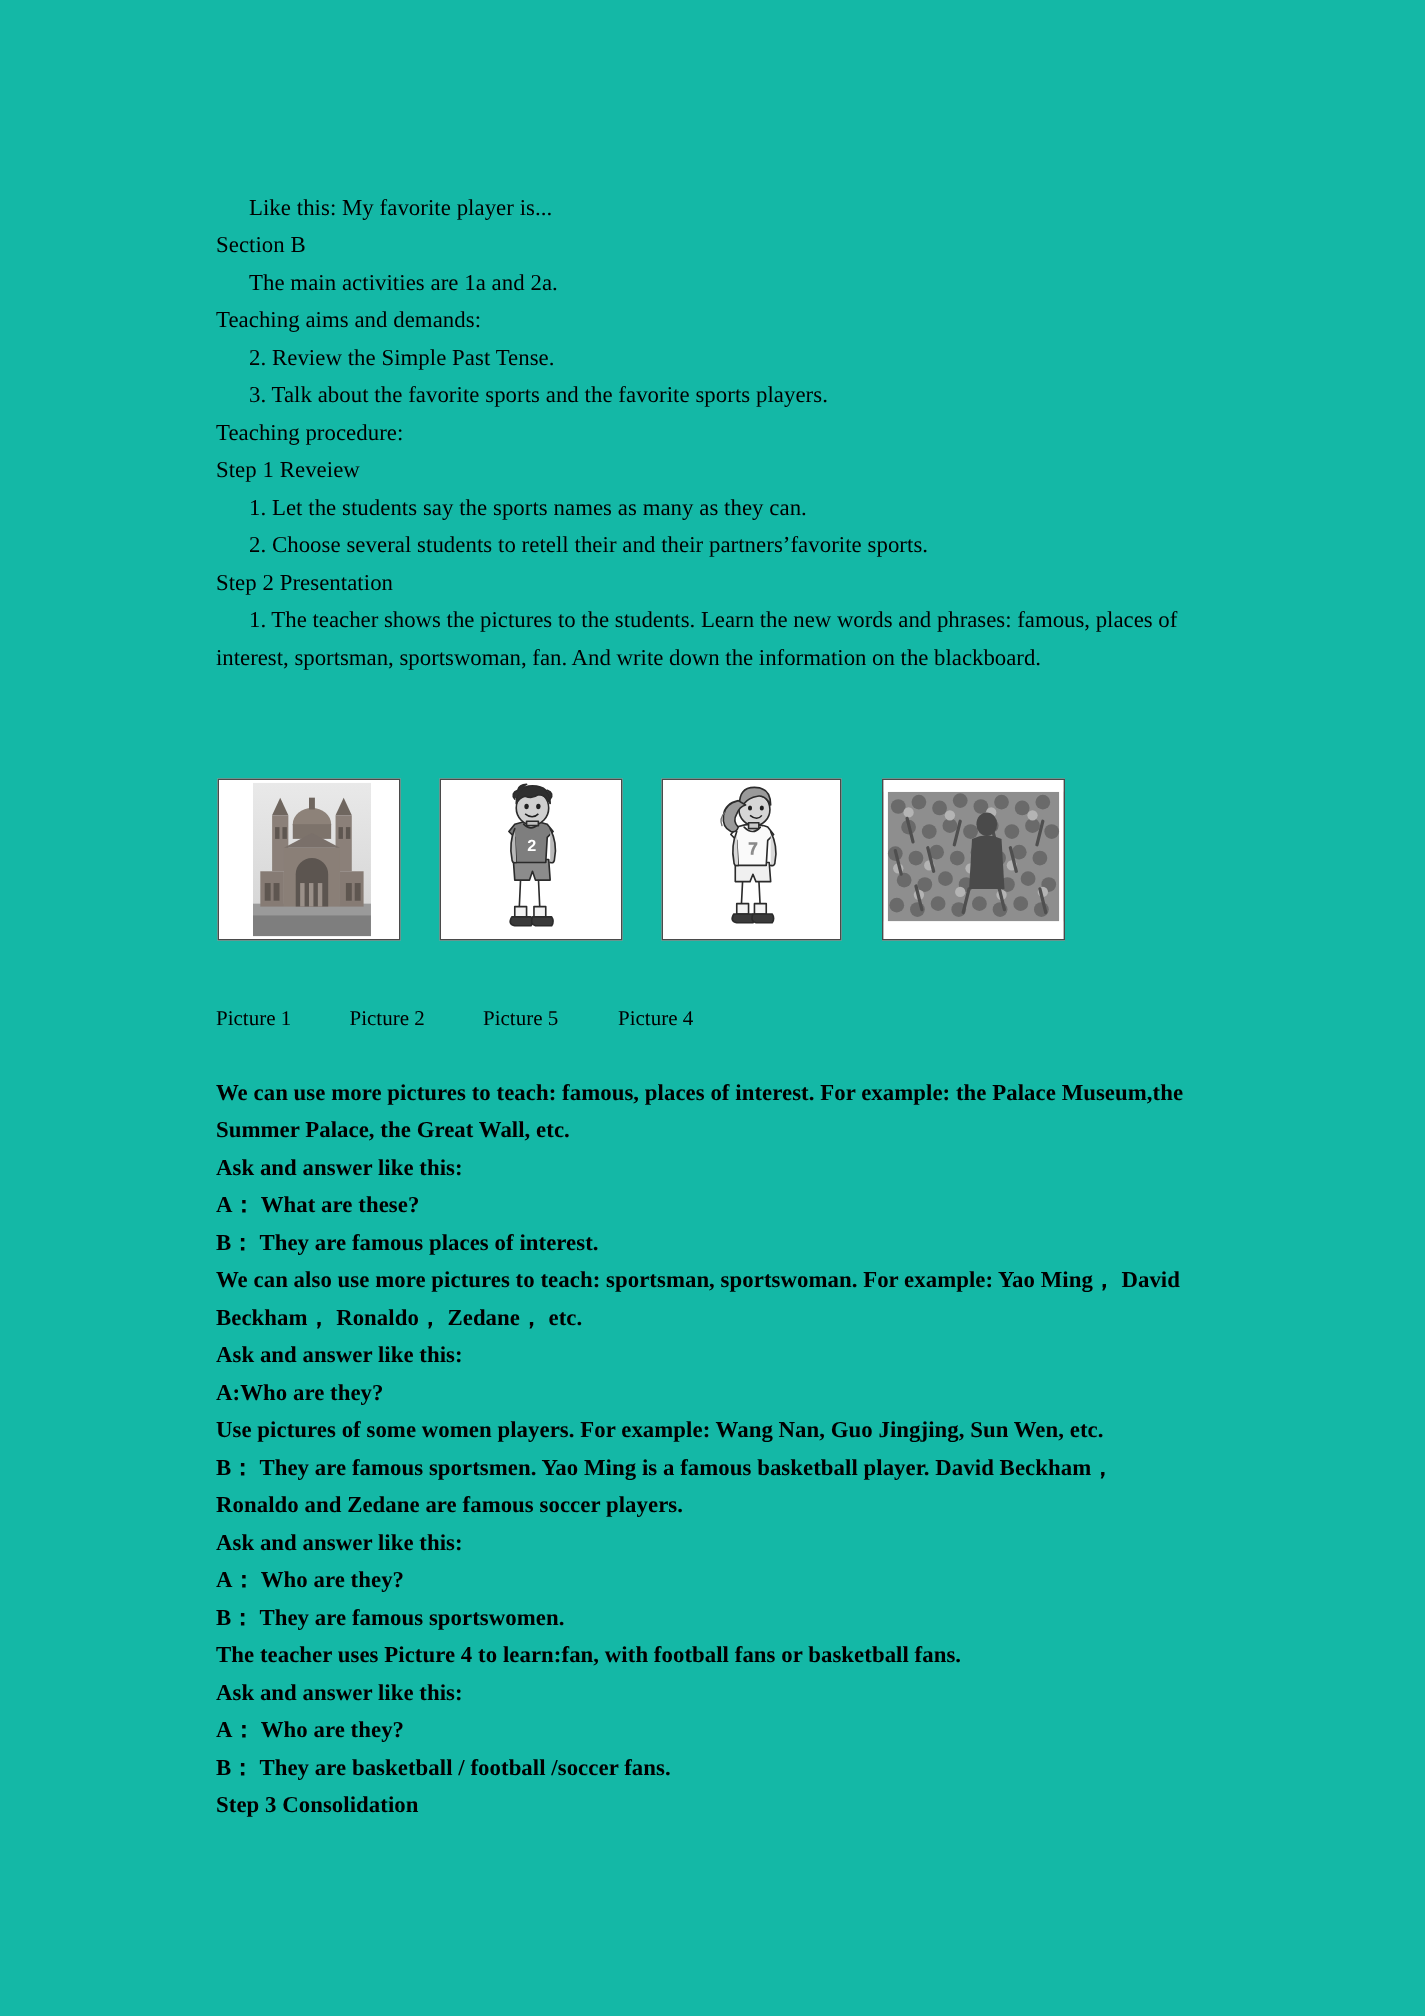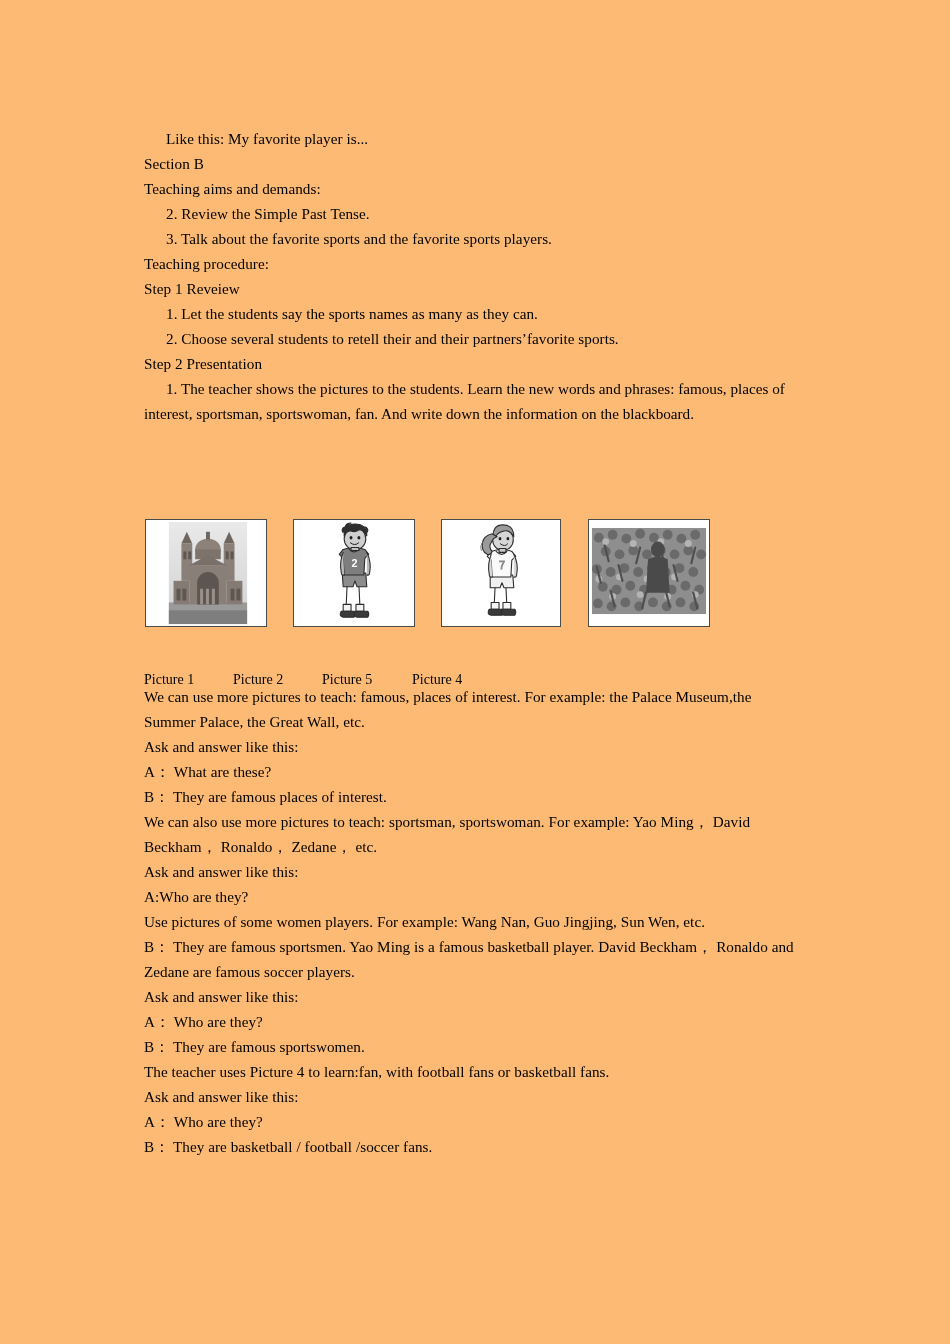--- a/index.html
+++ b/index.html
@@ -13,21 +13,21 @@
     position: relative;
     font-family: "Liberation Serif", "DejaVu Serif", serif;
     color: #000000;
     overflow: hidden;
   }
   .page {
     position: absolute;
     left: 0; top: 0;
     width: 950px;
     height: 1344px;
-    background: #fdba74;
+    background: #14b8a6;
   }
   .doc-body {
     position: absolute;
     left: 144px;
     top: 126px;
     width: 645px;
   }
   .line {
     font-size: 15.2px;
     line-height: 25.0px;
@@ -88,33 +88,35 @@
     white-space: nowrap;
   }
   #caption-1 { left: 0px;   }
   #caption-2 { left: 89px;  }
   #caption-3 { left: 178px; }
   #caption-4 { left: 268px; }
 
   .lower-body {
     position: absolute;
     left: 144px;
-    top: 684px;
+    top: 716px;
     width: 650px;
+    font-weight: bold;
   }
 </style>
 </head>
 <body>
 
 <div class="page">
 
   <div class="doc-body">
     <div id="upper-lines">
         <div class="line indent">Like this: My favorite player is...</div>
         <div class="line">Section B</div>
+        <div class="line indent">The main activities are 1a and 2a.</div>
         <div class="line">Teaching aims and demands:</div>
         <div class="line indent">2. Review the Simple Past Tense.</div>
         <div class="line indent">3. Talk about the favorite sports and the favorite sports players.</div>
         <div class="line">Teaching procedure:</div>
         <div class="line">Step 1 Reveiew</div>
         <div class="line indent">1. Let the students say the sports names as many as they can.</div>
         <div class="line indent">2. Choose several students to retell their and their partners’favorite sports.</div>
         <div class="line">Step 2 Presentation</div>
       </div>
     <div class="para">1. The teacher shows the pictures to the students. Learn the new words and phrases: famous, places of interest, sportsman, sportswoman, fan. And write down the information on the blackboard.</div>
@@ -357,16 +359,17 @@
         <div class="line">A:Who are they?</div>
         <div class="line">Use pictures of some women players. For example: Wang Nan, Guo Jingjing, Sun Wen, etc.</div>
         <div class="line">B： They are famous sportsmen. Yao Ming is a famous basketball player. David Beckham， Ronaldo and Zedane are famous soccer players.</div>
         <div class="line">Ask and answer like this:</div>
         <div class="line">A： Who are they?</div>
         <div class="line">B： They are famous sportswomen.</div>
         <div class="line">The teacher uses Picture 4 to learn:fan, with football fans or basketball fans.</div>
         <div class="line">Ask and answer like this:</div>
         <div class="line">A： Who are they?</div>
         <div class="line">B： They are basketball / football /soccer fans.</div>
+        <div class="line">Step 3 Consolidation</div>
       </div>
   </div>
 
 </div>
 
 </body></html>

